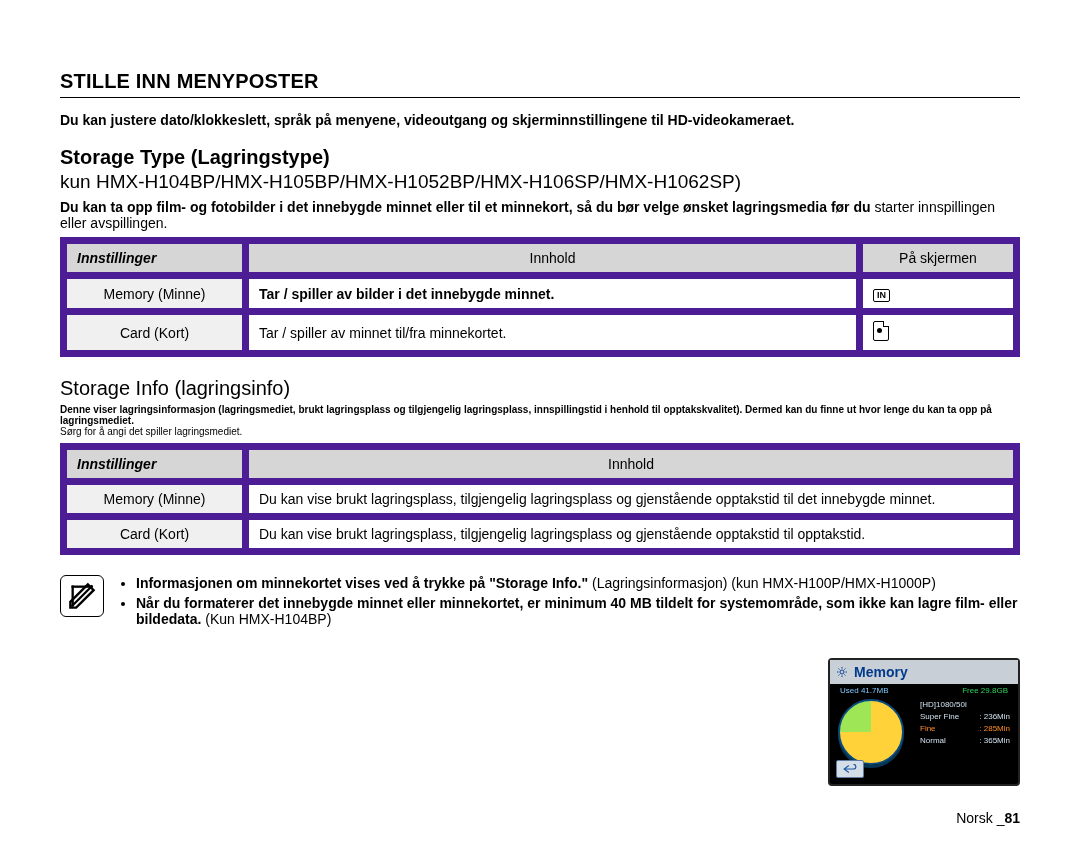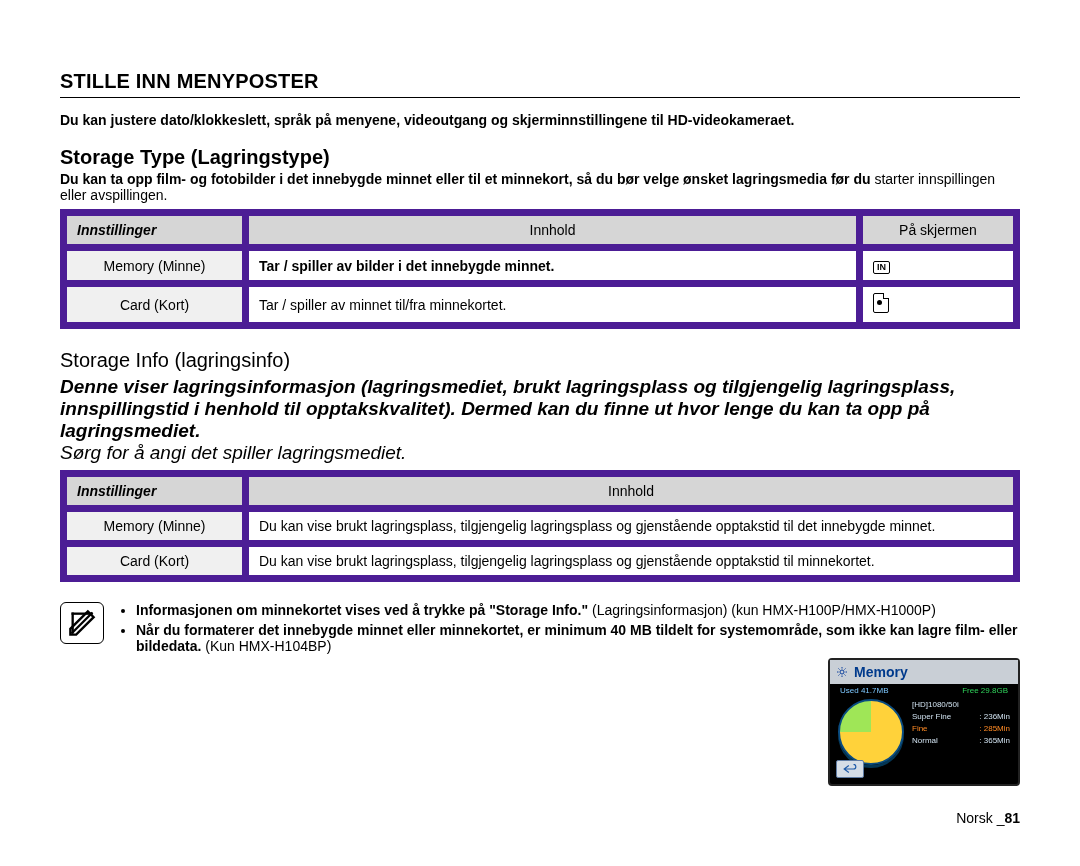--- a/index.html
+++ b/index.html
@@ -12,37 +12,37 @@
   .body1{font-size:14px;margin:0;}
   .body1 .b{font-weight:bold;}
   table{border-collapse:collapse;width:100%;margin-top:6px;margin-bottom:20px;}
   th,td{border:7px solid #4c1d95;padding:6px 10px;font-size:14px;text-align:left;vertical-align:middle;}
   th{background:#d6d6d6;font-weight:normal;}
   th.bold{font-weight:bold;font-style:italic;}
   td.hl{background:#f0f0f0;text-align:center;}
   td.center{text-align:left;}
   td.bold{font-weight:bold;}
   h3{font-size:20px;font-weight:normal;margin:0 0 4px 0;}
-  .body2{font-size:19px;margin:0;font-style:italic;}
+  .body2{font-size:10px;margin:0;}
   .body2 .b{font-weight:bold;}
   .noteblock{display:flex;gap:14px;margin-top:12px;}
   .noteicon{flex:0 0 42px;height:40px;border:1.5px solid #000;border-radius:6px;display:flex;align-items:center;justify-content:center;}
   .noteicon svg{width:28px;height:28px;}
   .notetext{flex:1;font-size:14px;}
   .notetext ul{margin:0;padding-left:18px;}
   .notetext li{margin-bottom:4px;}
   .notetext .b{font-weight:bold;}
   .screen{position:absolute;right:60px;top:658px;width:188px;height:124px;border:2px solid #222;border-radius:4px;background:#000;}
   .screen .bar{background:#c9cfd6;color:#0a3e73;font-weight:bold;font-size:14px;padding:4px 6px;display:flex;align-items:center;gap:6px;}
   .screen .gear{width:12px;height:12px;}
   .screen .title{color:#003a8c;}
   .screen .row{display:flex;justify-content:space-between;color:#b9ecf7;font-size:8px;padding:2px 10px 0 10px;}
   .screen .used{color:#7ec8ff;}
   .screen .free{color:#2fd25a;}
-  .screen .content{display:flex;gap:8px;padding:4px 8px 0 8px;justify-content:center;}
+  .screen .content{display:flex;gap:16px;padding:4px 8px 0 8px;justify-content:center;}
   .pie{width:62px;height:62px;border-radius:50%;background:conic-gradient(#ffd23a 0 270deg,#9fe657 270deg 360deg);border:2px solid #0a4c80;box-shadow:0 3px 0 #043654;}
   .specs{font-size:8px;color:#cfe0ee;flex:1;}
   .specs div{display:flex;justify-content:space-between;line-height:1.5;}
   .specs .hi{color:#ff8a24;font-weight:normal;}
   .backbar{position:absolute;left:6px;bottom:6px;width:26px;height:16px;background:#d5dde6;border:1px solid #5e7ba3;border-radius:2px;display:flex;align-items:center;justify-content:center;}
   .backbar svg{width:14px;height:10px;}
   .footer{position:absolute;bottom:40px;right:60px;font-size:14px;}
   
   .st-icon{display:inline-block;border:1.5px solid #000;border-radius:2px;font-size:9px;font-weight:bold;padding:1px 3px;line-height:1;}
   .st-card{display:inline-block;width:14px;height:18px;border:1.5px solid #000;border-radius:2px;position:relative;}
@@ -52,20 +52,21 @@
 </head>
 <body>
 
 <div class="page">
 
   <h1>STILLE INN MENYPOSTER</h1>
   <div class="rule"></div>
   <p class="intro">Du kan justere dato/klokkeslett, språk på menyene, videoutgang og skjerminnstillingene til HD-videokameraet.</p>
 
   <h2>Storage Type (Lagringstype)</h2>
+  <p class="sub">kun HMX-H104BP/HMX-H105BP/HMX-H1052BP/HMX-H106SP/HMX-H1062SP)</p>
   <p class="body1">
     <span class="b">Du kan ta opp film- og fotobilder i det innebygde minnet eller til et minnekort, så du bør velge ønsket lagringsmedia før du</span>
     <span>starter innspillingen eller avspillingen.</span>
   </p>
 
   <table>
     <tbody>
         <tr>
       <th class="bold" style="width:155px">Innstillinger</th>
       <th style="text-align:center">Innhold</th>
@@ -95,21 +96,21 @@
         <tr>
       <th class="bold" style="width:155px">Innstillinger</th>
       <th style="text-align:center">Innhold</th>
     </tr>
     <tr>
       <td class="hl">Memory (Minne)</td>
       <td><span class="b">Du kan vise brukt lagringsplass, tilgjengelig lagringsplass og gjenstående opptakstid til det innebygde minnet.</span><span></span></td>
     </tr>
     <tr>
       <td class="hl">Card (Kort)</td>
-      <td><span class="b">Du kan vise brukt lagringsplass, tilgjengelig lagringsplass og gjenstående opptakstid til</span><span> minnekortet.</span></td>
+      <td><span class="b">Du kan vise brukt lagringsplass, tilgjengelig lagringsplass og gjenstående opptakstid til</span><span> opptakstid.</span></td>
     </tr>
   </tbody>
     </table>
 
   <div class="noteblock">
     <div class="noteicon">
       <svg viewBox="0 0 24 24" fill="none" stroke="#000" stroke-width="2">
         <path d="M3 21 L21 3"></path>
           <path d="M4 3 L4 21"></path>
           <path d="M3 4 L21 4"></path>

